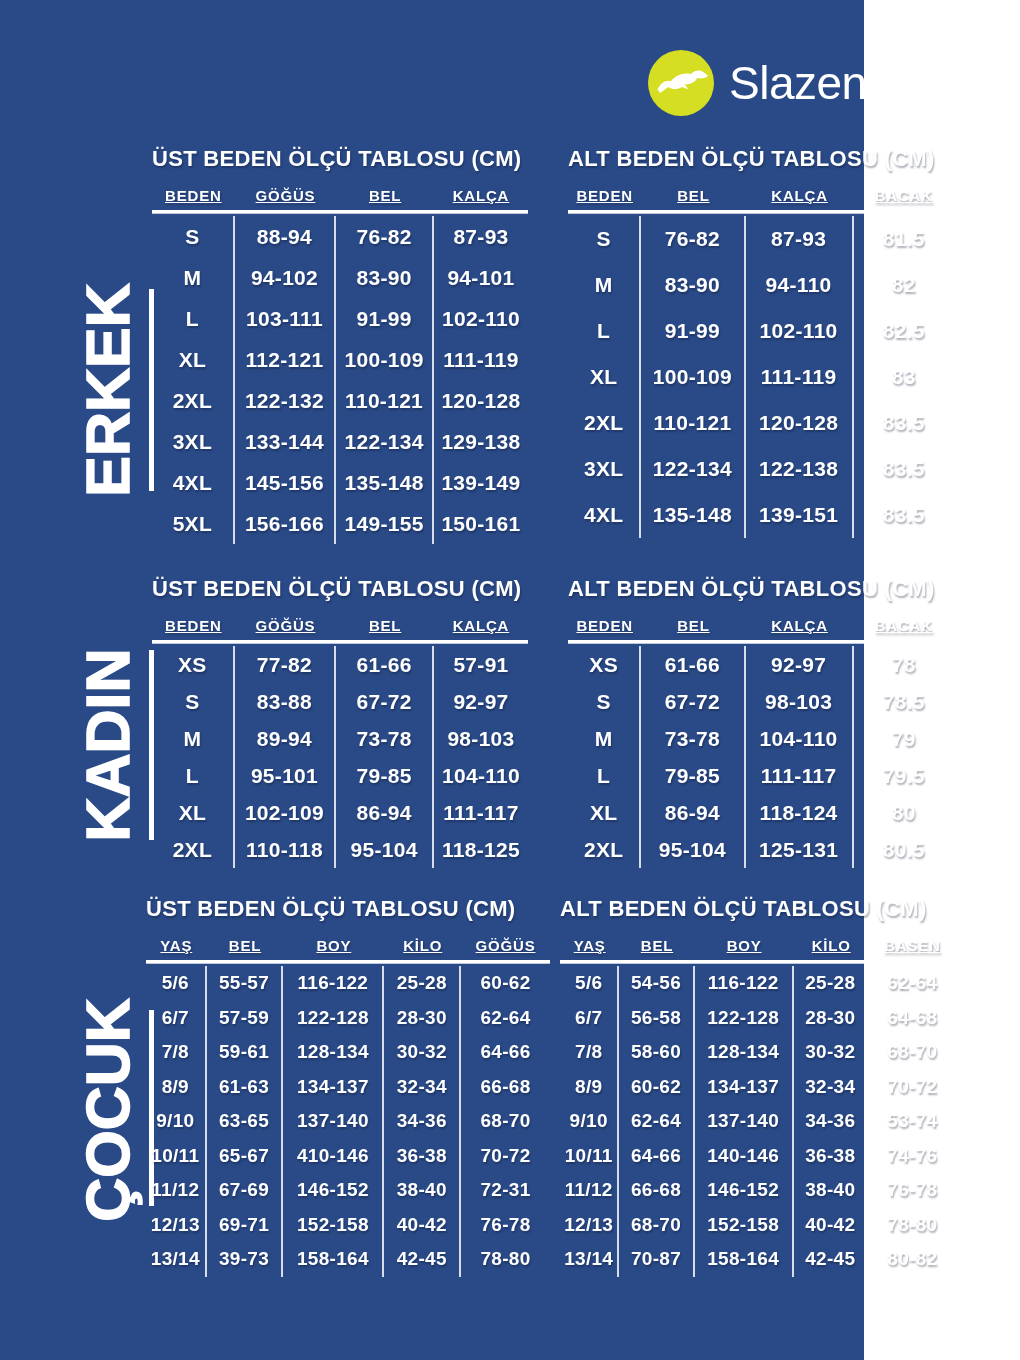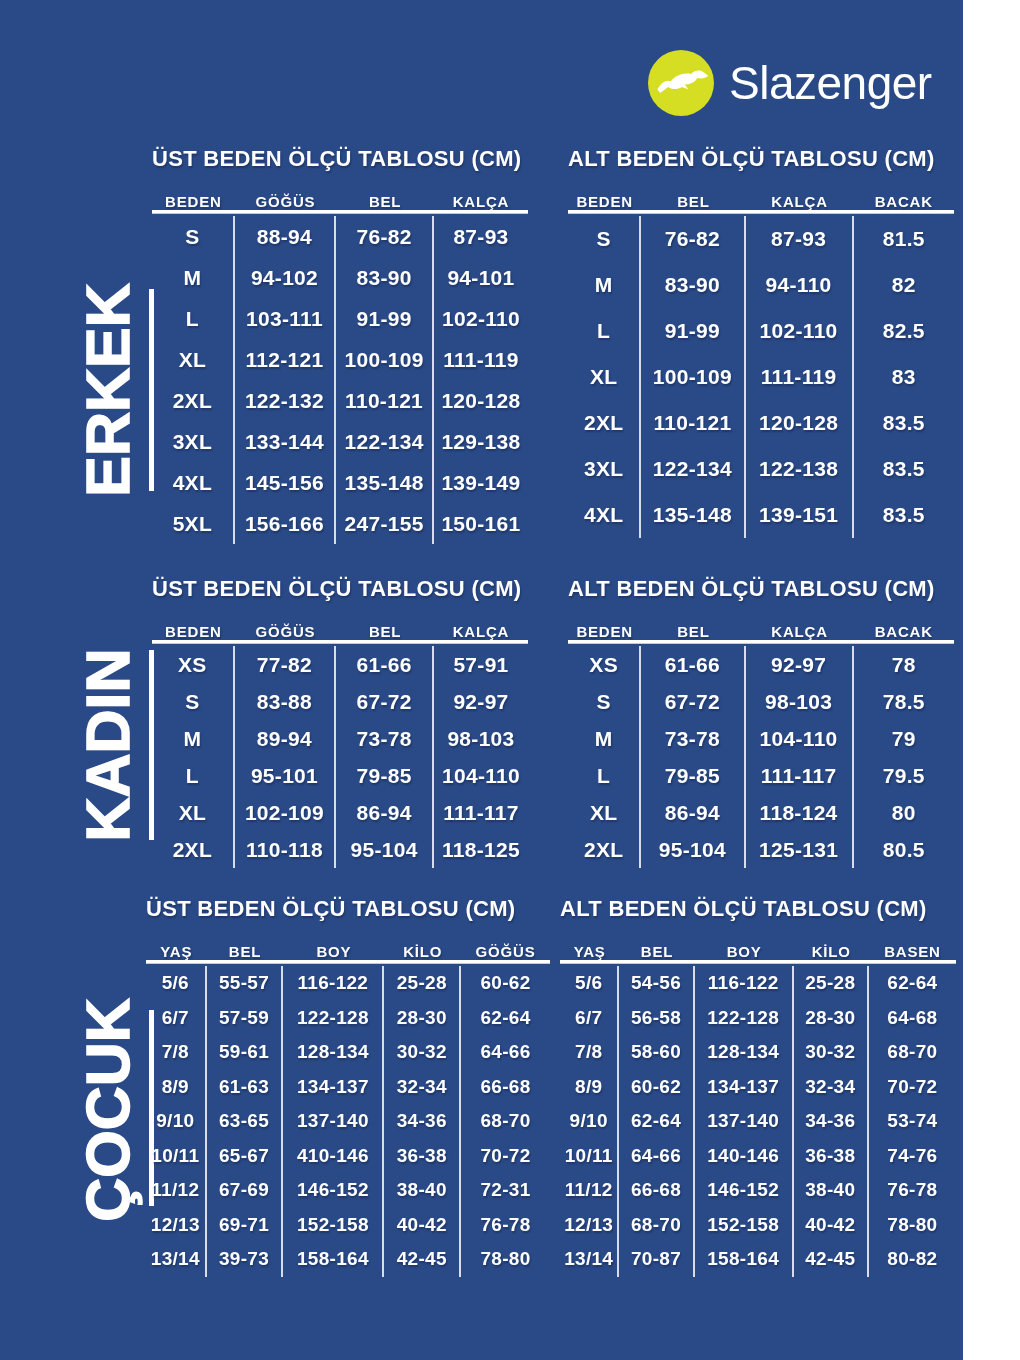--- a/index.html
+++ b/index.html
@@ -6,21 +6,21 @@
     --bg:#2a4a87;
     --fg:#ffffff;
     --circle:#d6de23;
     --sep:rgba(255,255,255,.82);
   }
   *{margin:0;padding:0;box-sizing:border-box;}
   body{
     width:1020px;height:1360px;position:relative;background:#ffffff;
     font-family:"Liberation Sans", sans-serif;color:var(--fg);overflow:hidden;
   }
-  .panel{position:absolute;left:0;top:0;width:963px;height:1360px;background:var(--bg);}
+  .panel{position:absolute;left:0;top:0;width:864px;height:1360px;background:var(--bg);}
   
   .logo{position:absolute;left:648px;top:50px;display:flex;align-items:center;gap:15px;}
   .logo-circle{width:66px;height:66px;border-radius:50%;background:var(--circle);
     display:flex;align-items:center;justify-content:center;}
   .logo-circle svg{width:58px;height:58px;}
   .logo-text{font-size:46px;font-weight:400;letter-spacing:-0.5px;}
   
   .side-label{position:absolute;left:62px;width:92px;display:flex;align-items:center;justify-content:center;}
   .side-text{transform:rotate(-90deg);white-space:nowrap;font-size:61px;font-weight:bold;
     letter-spacing:0px;-webkit-text-stroke:1.5px var(--fg);}
@@ -30,22 +30,22 @@
   #lbl-cocuk{top:1005px;height:210px;}  #rule-cocuk{top:1010px;height:196px;}
   
   .tbl{position:absolute;}
   .tbl .title{font-size:22px;font-weight:bold;letter-spacing:.3px;
     margin-bottom:16px;text-shadow:1px 2px 2px rgba(8,18,42,.35);}
   .grid{display:grid;}
   .cols4a{grid-template-columns:22% 27% 26% 25%;}
   .cols4b{grid-template-columns:19% 27% 28% 26%;}
   .cols5{grid-template-columns:15% 19% 25% 19% 22%;}
   .th{height:22px;display:flex;align-items:flex-end;justify-content:center;
-    font-size:15px;font-weight:bold;letter-spacing:.8px;
-    text-shadow:1px 2px 2px rgba(8,18,42,.35);}
+    font-size:15px;font-weight:bold;letter-spacing:.8px;padding-bottom:6px;
+    text-shadow:1px 2px 2px rgba(8,18,42,.35);text-decoration:underline;}
   .hrule{grid-column:1/-1;height:4px;border-top:3px solid var(--fg);
     border-bottom:1px solid rgba(255,255,255,.7);margin-bottom:2px;}
   .td{height:var(--rowh);display:flex;align-items:center;justify-content:center;
     font-size:var(--cellfs);font-weight:bold;letter-spacing:.3px;
     border-right:2px solid var(--sep);text-shadow:1px 2px 2px rgba(8,18,42,.35);}
   .td.last{border-right:none;}
   #tbl-men-ust  {left:152px;top:146px;width:376px;--rowh:41px;--cellfs:21px;}
   #tbl-men-alt  {left:568px;top:146px;width:386px;--rowh:46px;--cellfs:21px;}
   #tbl-women-ust{left:152px;top:576px;width:376px;--rowh:37px;--cellfs:21px;}
   #tbl-women-alt{left:568px;top:576px;width:386px;--rowh:37px;--cellfs:21px;}
@@ -112,21 +112,21 @@
         <div class="td size">3XL</div>
         <div class="td">133-144</div>
         <div class="td">122-134</div>
         <div class="td last">129-138</div>
         <div class="td size">4XL</div>
         <div class="td">145-156</div>
         <div class="td">135-148</div>
         <div class="td last">139-149</div>
         <div class="td size">5XL</div>
         <div class="td">156-166</div>
-        <div class="td">247-155</div>
+        <div class="td">149-155</div>
         <div class="td last">150-161</div>
       </div>
   </div>
 
   <div class="tbl" id="tbl-men-alt">
     <div class="title">ALT BEDEN ÖLÇÜ TABLOSU (CM)</div>
     <div class="grid cols4b">
         <div class="th">BEDEN</div>
         <div class="th">BEL</div>
         <div class="th">KALÇA</div>

